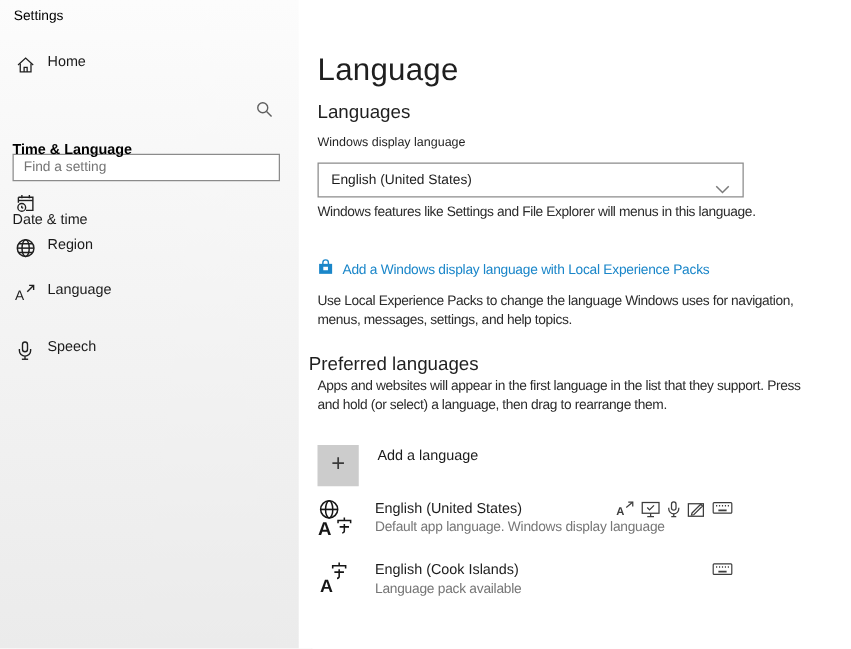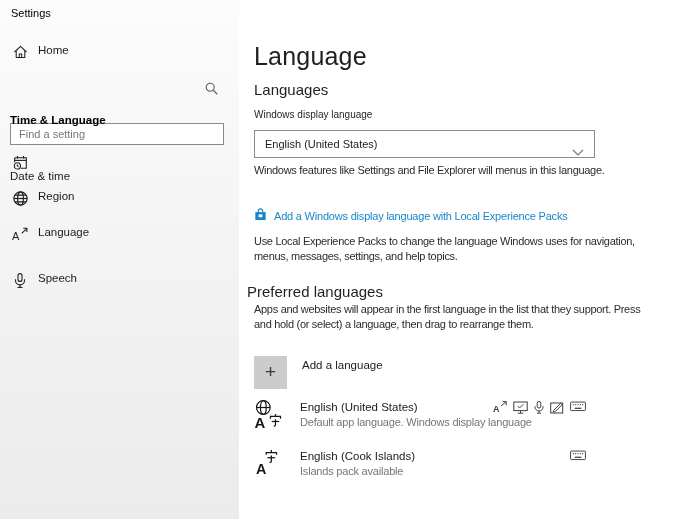--- a/index.html
+++ b/index.html
@@ -248,21 +248,21 @@
           <text x="0" y="26" font-size="15" font-weight="600" font-family="Liberation Sans,sans-serif" fill="#161616" stroke="none">A</text>
           <g transform="translate(10,1)">
             <path d="M6 0 V2.2"></path>
               <path d="M0.6 5 V2.6 H11.4 V5"></path>
             <path d="M2 8 H10"></path>
               <path d="M6 5.6 V11.6 Q6 13 4.2 13.2"></path>
           </g>
         </svg>
       </span>
       <span class="lname">English (Cook Islands)</span>
-      <span class="lstatus">Islands pack available</span>
+      <span class="lstatus">Language pack available</span>
       <span class="feat-icons">
         <svg width="16" height="11" viewBox="0 0 17 11" fill="none" stroke="#3c3c3c" stroke-width="1">
           <rect x="0.6" y="0.8" width="15.8" height="9" rx="0.8"></rect>
           <path stroke-width="1.3" d="M3 3.4 h1 M5.5 3.4 h1 M8 3.4 h1 M10.5 3.4 h1 M13 3.4 h1"></path>
           <path stroke-width="1.3" d="M5 7.4 h7"></path>
         </svg>
       </span>
     </div>
 
   </main>

